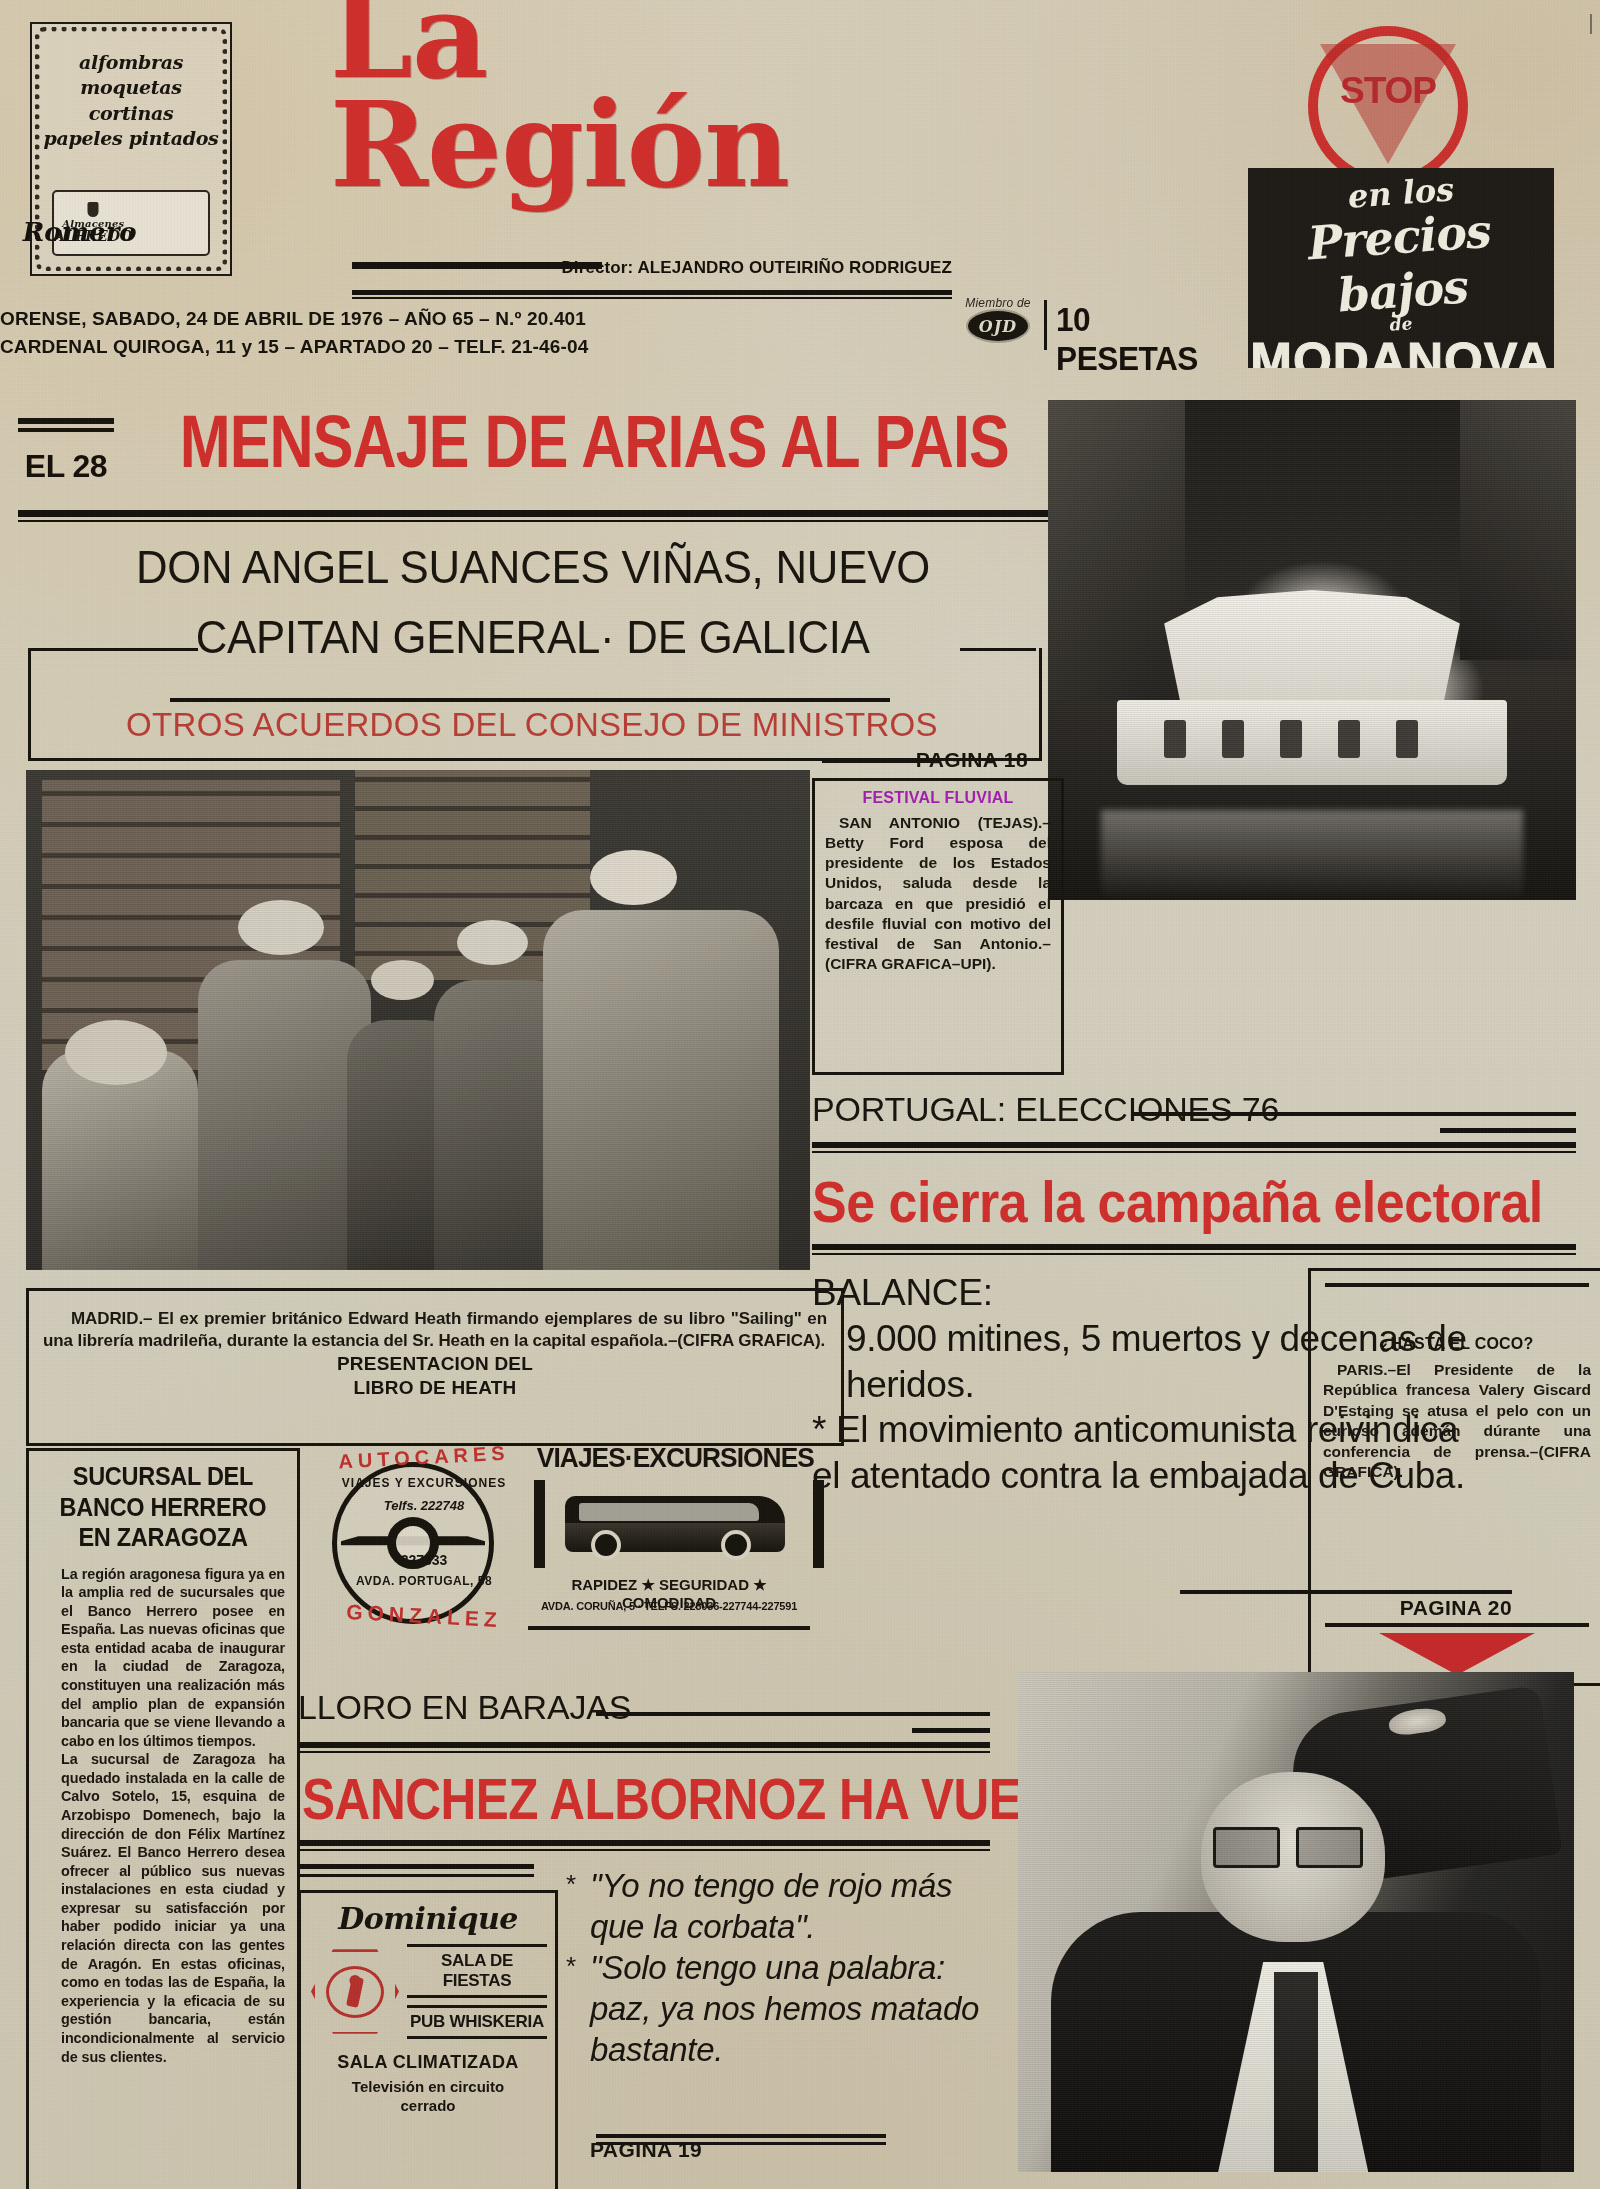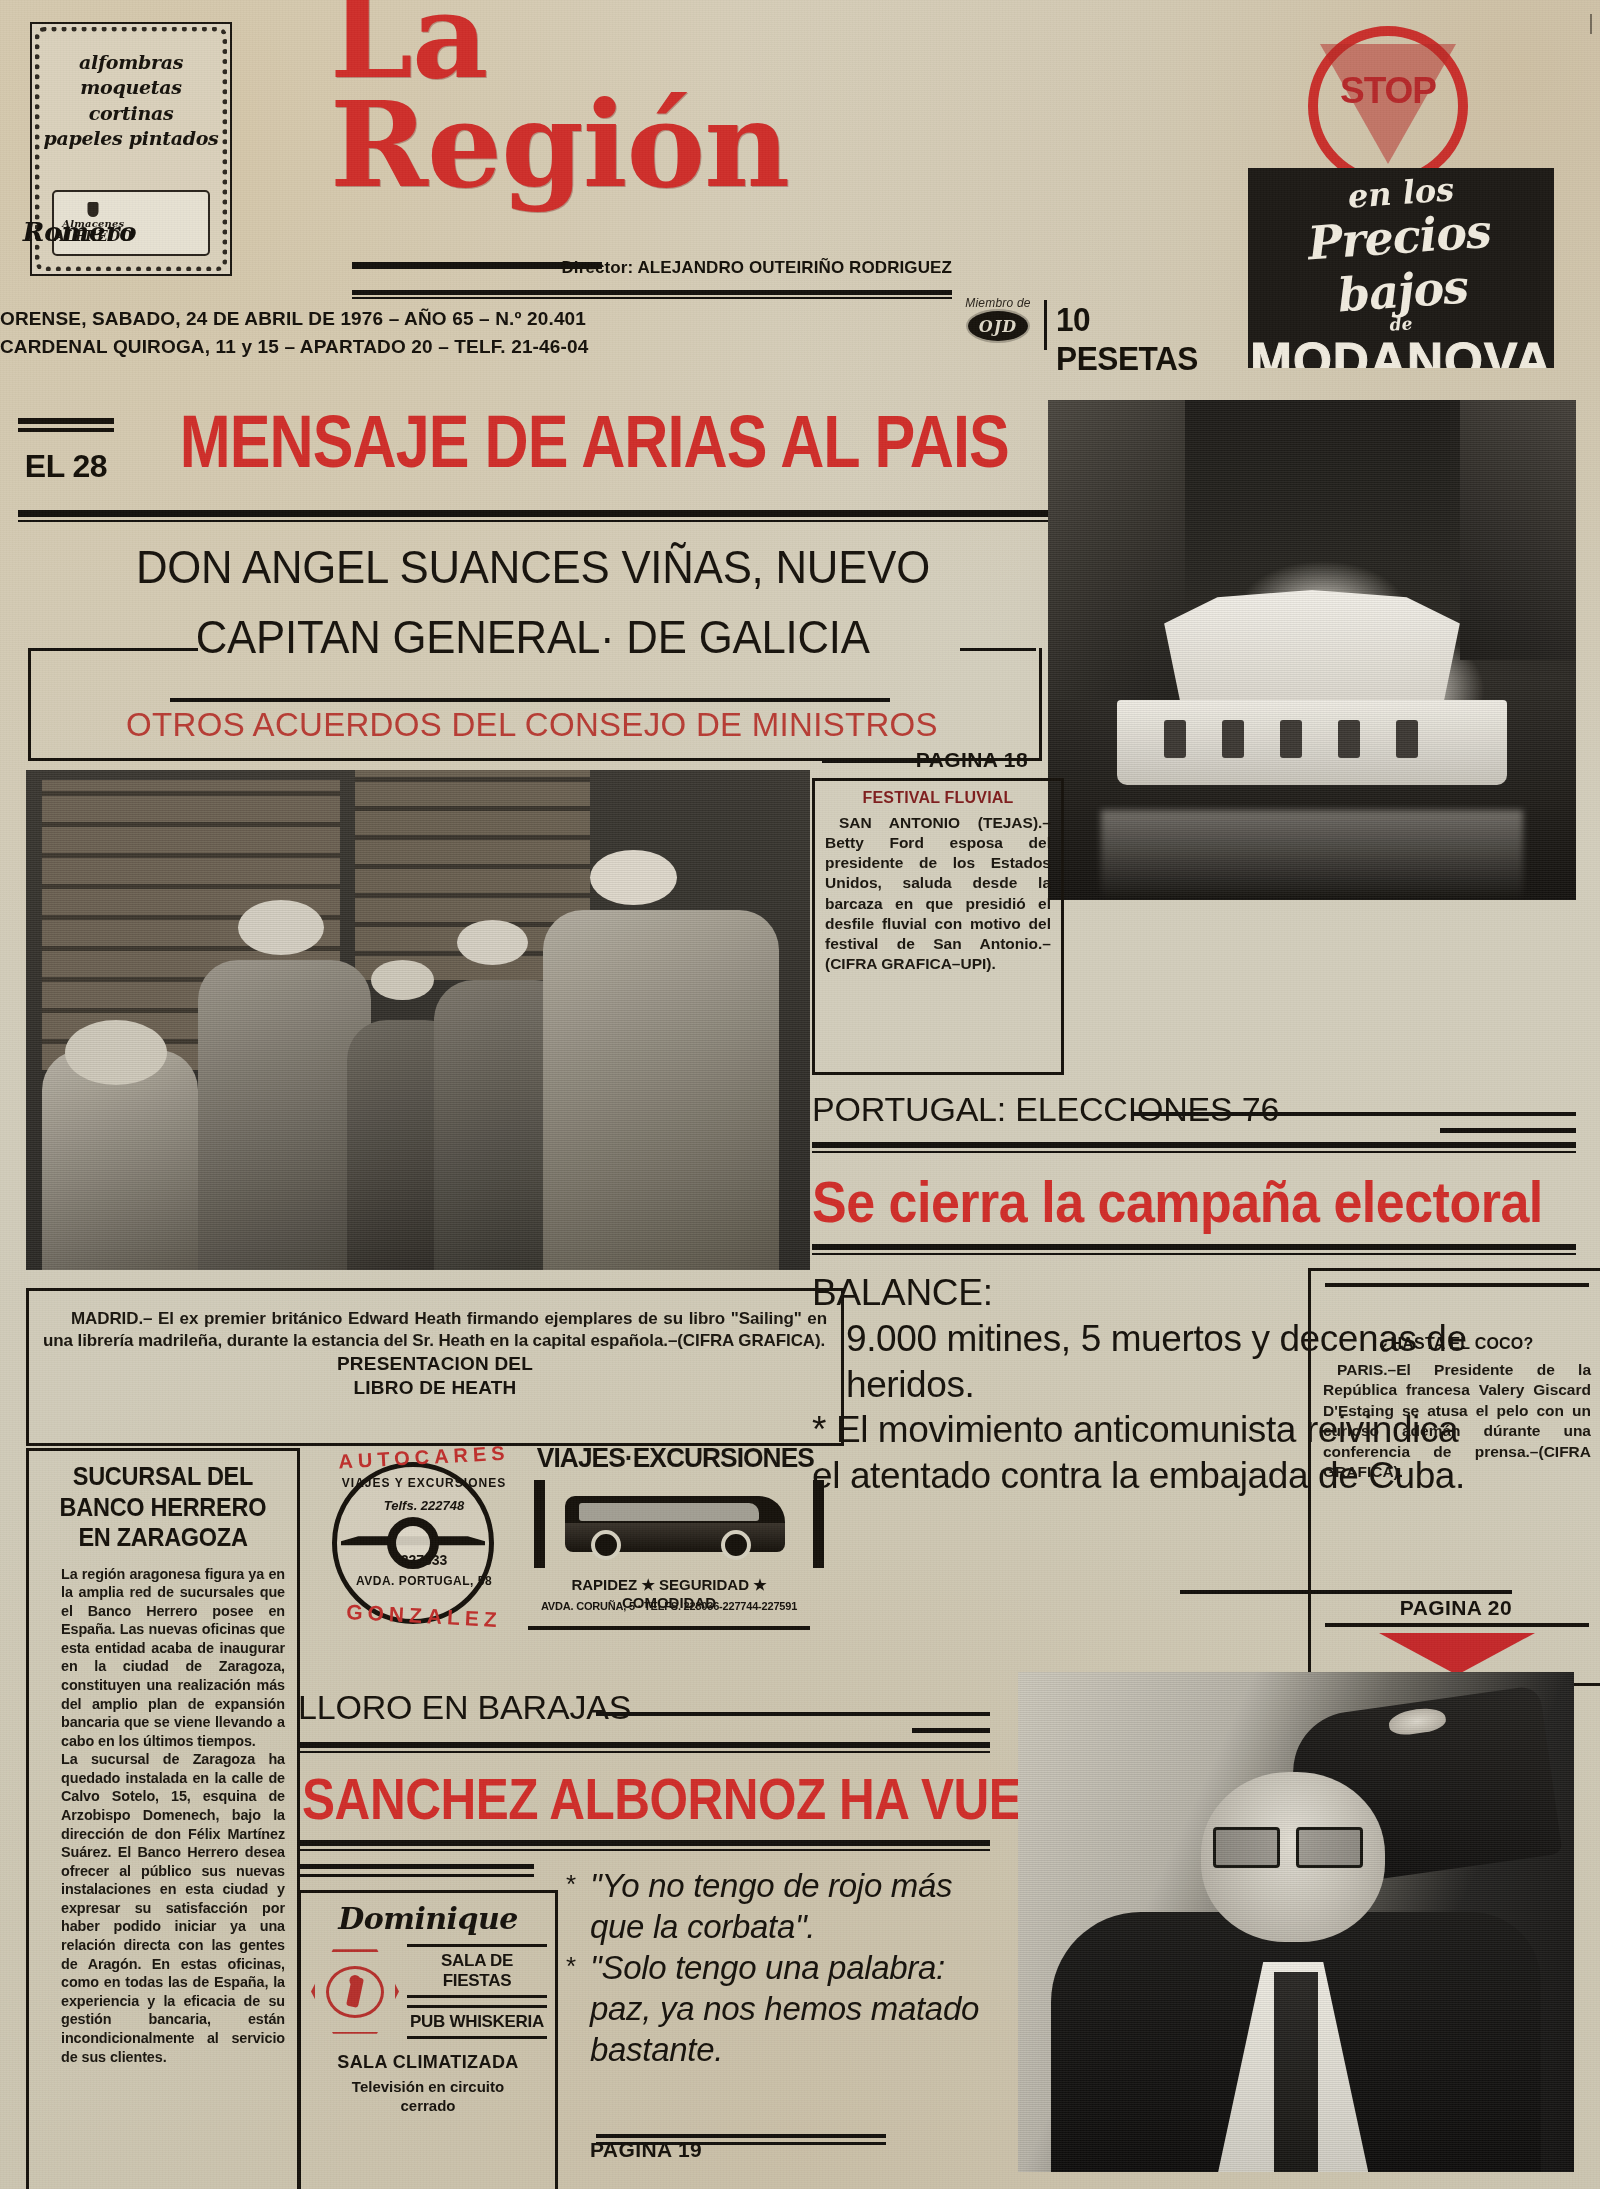--- a/index.html
+++ b/index.html
@@ -315,21 +315,21 @@
     border-radius:50% 50% 40% 40%;
   }
 
   
   #fest-box{
     left:812px;top:778px;width:226px;height:275px;
     border:3px solid #16120c;
     padding:8px 10px;
   }
   #fest-title{
-    font-size:16px;font-weight:700;color:#7f1d1d;text-align:center;
+    font-size:16px;font-weight:700;color:#a21caf;text-align:center;
     letter-spacing:.2px;margin-bottom:6px;
   }
   #fest-body{
     font-size:15.5px;line-height:1.30;color:#1a160f;
     text-align:justify;font-weight:700;
   }
   #fest-body .lead{padding-left:14px;}
 
   
   #heath-cap{

